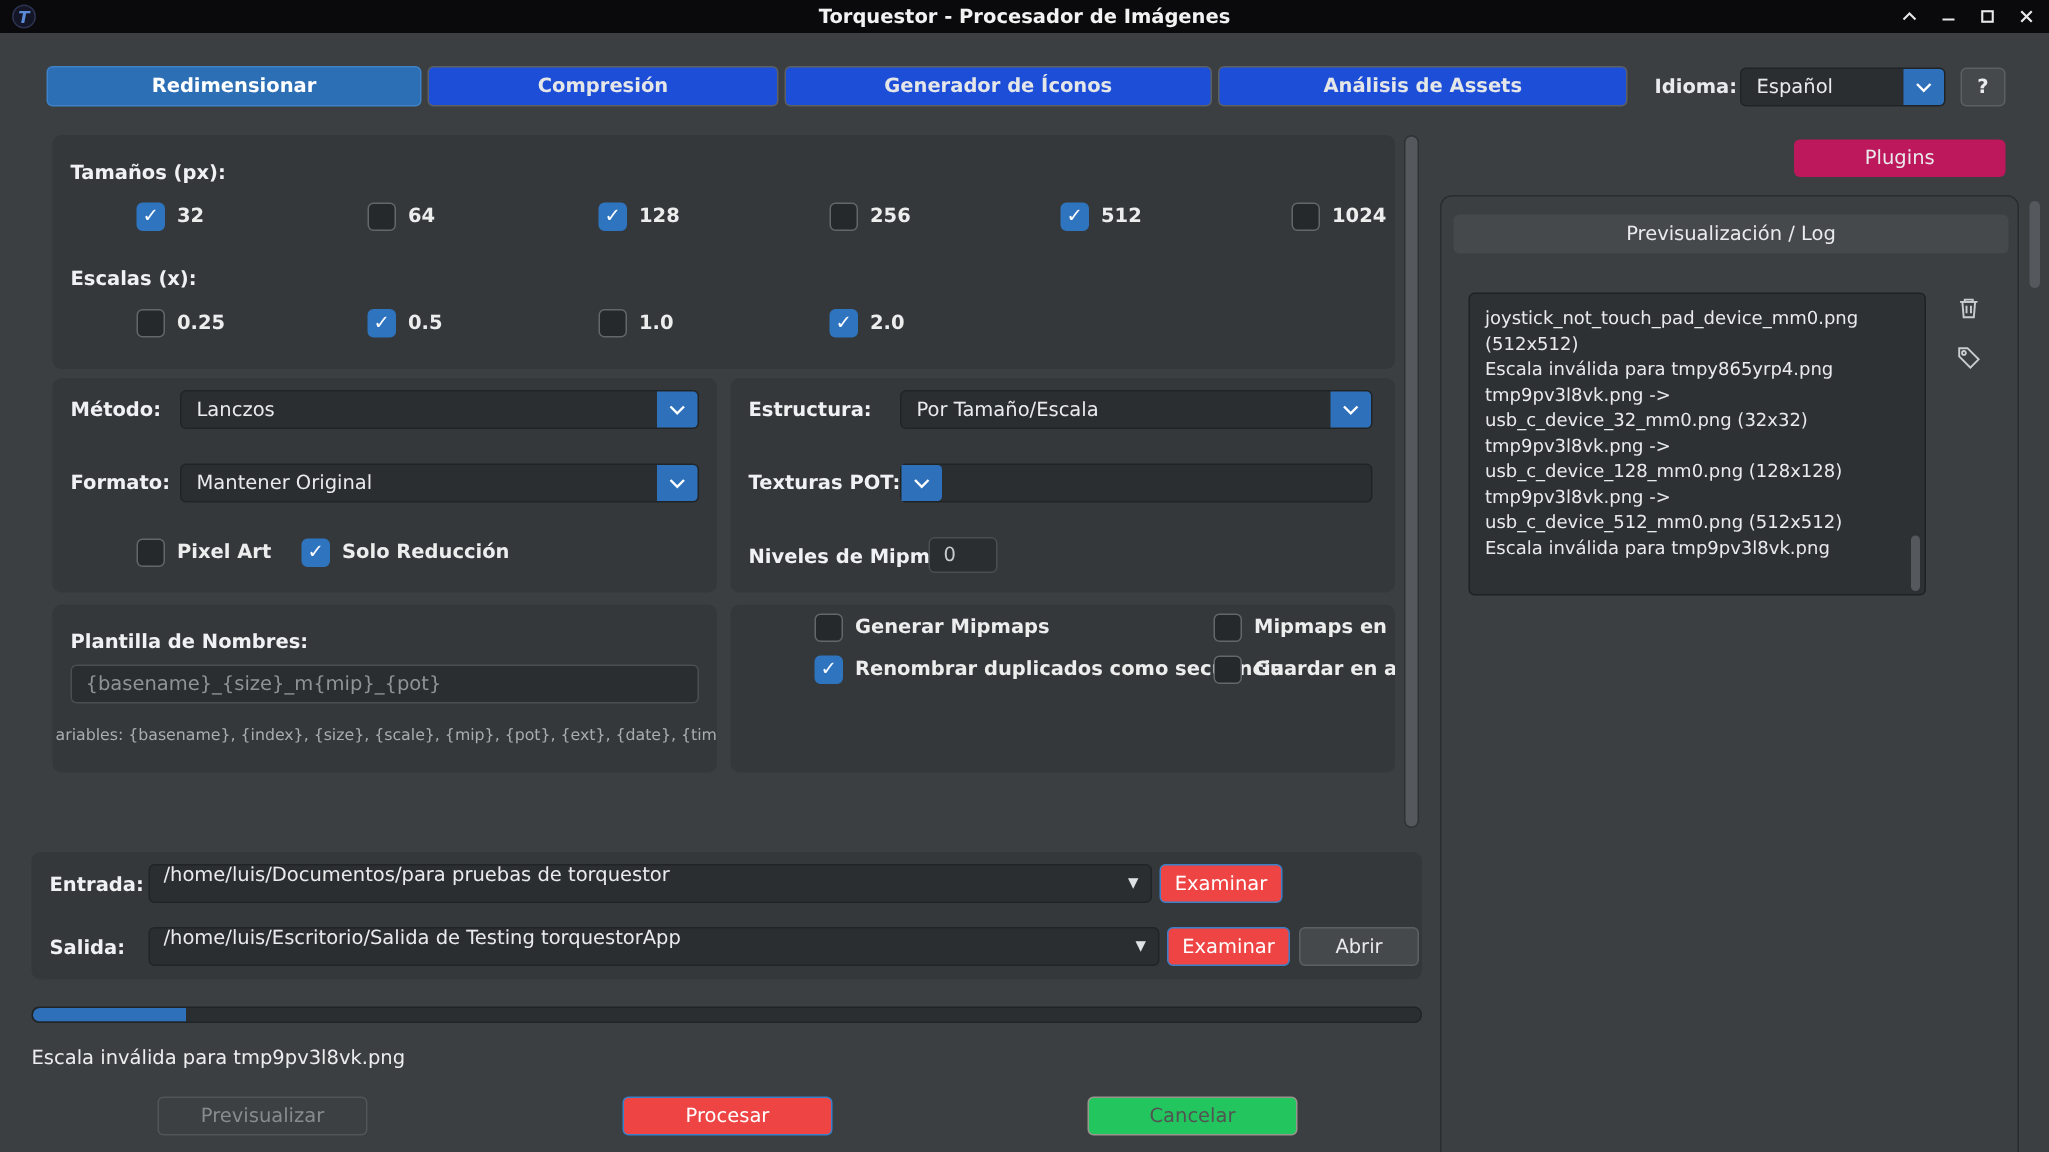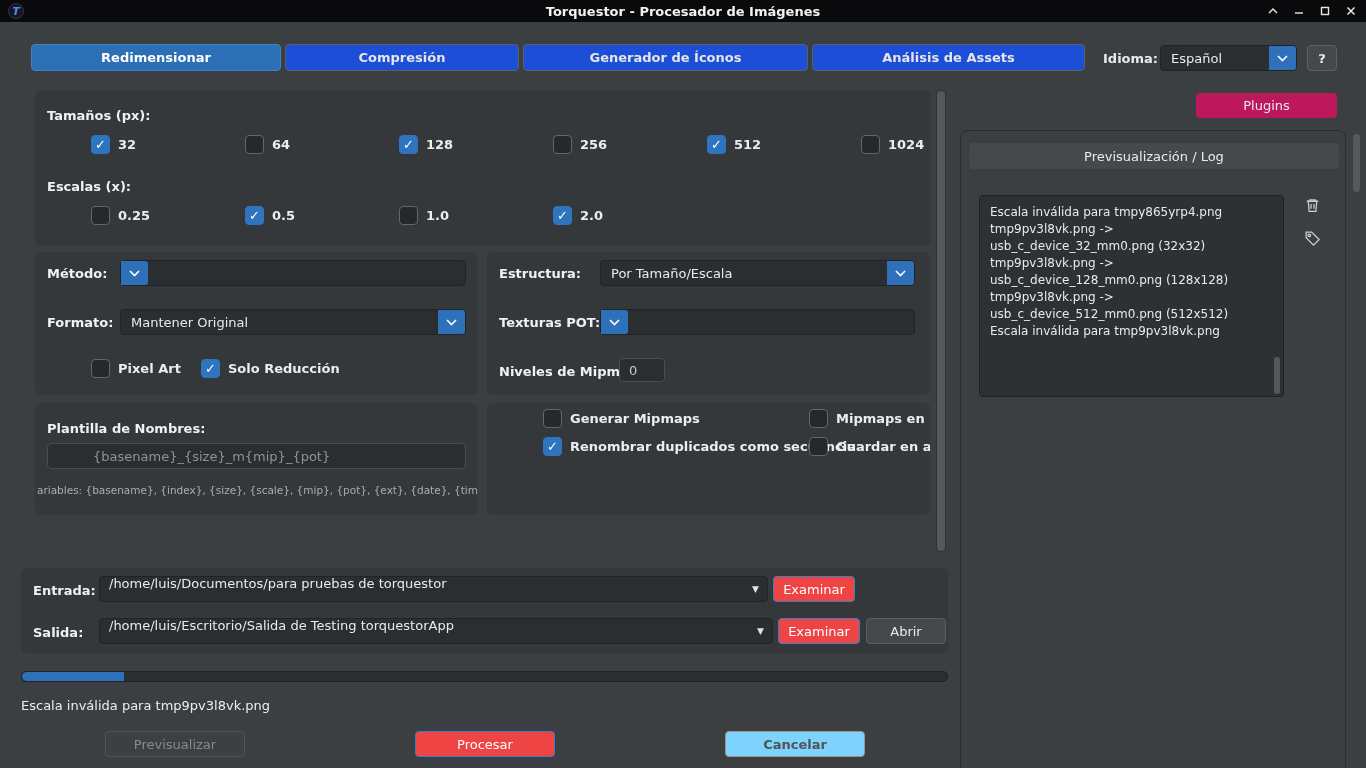--- a/index.html
+++ b/index.html
@@ -49,31 +49,31 @@
            display:flex; align-items:center; padding:0 24px 12px 9px; font-size:13px; cursor:pointer; }
   .combo-value { white-space:nowrap; overflow:hidden; color:#e9eaeb; }
   .combo-arrow { position:absolute; right:8px; top:7px; color:#dfe2e4; font-size:9px; }
   .combo-arrow::after { content:"▼"; }
 
   .btn { position:absolute; height:26px; border-radius:4px; display:flex; align-items:center; justify-content:center;
          font-size:13px; cursor:pointer; }
   .btn-blue { background:#ef4444; border:1px solid #3a80c9; color:#ffffff; }
   .btn-dark { background:#45494c; border:1px solid #5c6063; color:#e9eaeb; }
   .btn-disabled { background:#3c4043; border:1px solid #515558; color:#868b8f; }
-  .btn-light { background:#7dd3fc; border:1px solid #9a968f; color:#535353;font-weight:bold; }
+  .btn-light { background:#22c55e; border:1px solid #9a968f; color:#535353; }
 
   .vscroll { position:absolute; border-radius:5px; background:#2f3234; }
   .vthumb { position:absolute; border-radius:4px; background:#55595d; }
 
   
   .sizes-row, .scales-row { position:absolute; display:flex; }
   .sizes-row .cb-item, .scales-row .cb-item { width:110px; }
   .fld-label { position:absolute; font-size:13px; font-weight:bold; color:#f0f1f2; }
   .hint { position:absolute; font-size:10.5px; color:#a9adb0; white-space:nowrap; overflow:hidden; }
-  .placeholder-text { color:#8f9396;margin-left:36px; }
+  .placeholder-text { color:#8f9396; }
 
   
   .progress { position:absolute; left:21px; top:671px; width:927px; height:11px; background:#2b2e31;
               border:1px solid #212427; border-radius:5px; overflow:hidden; }
   .progress-fill { height:100%; background:#2e71ba; border-radius:5px 0 0 5px; }
 
   
   .right-panel { position:absolute; left:960px; top:130px; width:386px; height:712px;
                  border:1px solid #2a2d2f; border-radius:8px; background:#3b3f42; }
   .panel-header { position:absolute; left:8px; top:12px; width:370px; height:26px; background:#45494c;
@@ -186,20 +186,21 @@
       <div class="cb-item">
           <span class="cb checked"></span>
           <span class="cb-text">2.0</span>
         </div>
     </div>
   </div>
 
   <div class="group" style="left:35px; top:252px; width:443px; height:143px">
     <div class="fld-label" style="left:12px; top:14px">Método:</div>
     <div class="dropdown" style="left:85px; top:8px; width:346px">
+      <span class="dd-value">Lanczos</span>
       <span class="dd-btn">
           <svg width="11" height="7" viewBox="0 0 11 7" fill="none" stroke="#fff" stroke-width="1.6">
             <path d="M1 1l4.5 4.5L10 1"></path>
           </svg>
         </span>
     </div>
     <div class="fld-label" style="left:12px; top:63px">Formato:</div>
     <div class="dropdown" style="left:85px; top:57px; width:346px">
       <span class="dd-value">Mantener Original</span>
       <span class="dd-btn">
@@ -297,20 +298,21 @@
 
   <div class="btn btn-disabled" style="left:105px; top:731px; width:140px">Previsualizar</div>
   <div class="btn btn-blue" style="left:415px; top:731px; width:140px">Procesar</div>
   <div class="btn btn-light" style="left:725px; top:731px; width:140px">Cancelar</div>
 
   <div class="btn btn-dark" style="left:1196px; top:93px; width:141px; height:25px; border:none; background:#be185d">Plugins</div>
 
   <div class="right-panel">
     <div class="panel-header">Previsualización / Log</div>
     <div class="log-box">
+      <div class="log-entry">joystick_not_touch_pad_device_mm0.png (512x512)</div>
       <div class="log-entry">Escala inválida para tmpy865yrp4.png</div>
       <div class="log-entry">tmp9pv3l8vk.png -&gt; usb_c_device_32_mm0.png (32x32)</div>
       <div class="log-entry">tmp9pv3l8vk.png -&gt; usb_c_device_128_mm0.png (128x128)</div>
       <div class="log-entry">tmp9pv3l8vk.png -&gt; usb_c_device_512_mm0.png (512x512)</div>
       <div class="log-entry">Escala inválida para tmp9pv3l8vk.png</div>
       <div class="vthumb" style="right:3px; top:161px; width:6px; height:37px; position:absolute"></div>
     </div>
     <div class="side-icon" style="left:342px; top:65px">
       <svg width="17" height="17" viewBox="0 0 16 16" fill="none" stroke="#c9cdd0" stroke-width="1.2">
         <path d="M2.5 4h11"></path>

